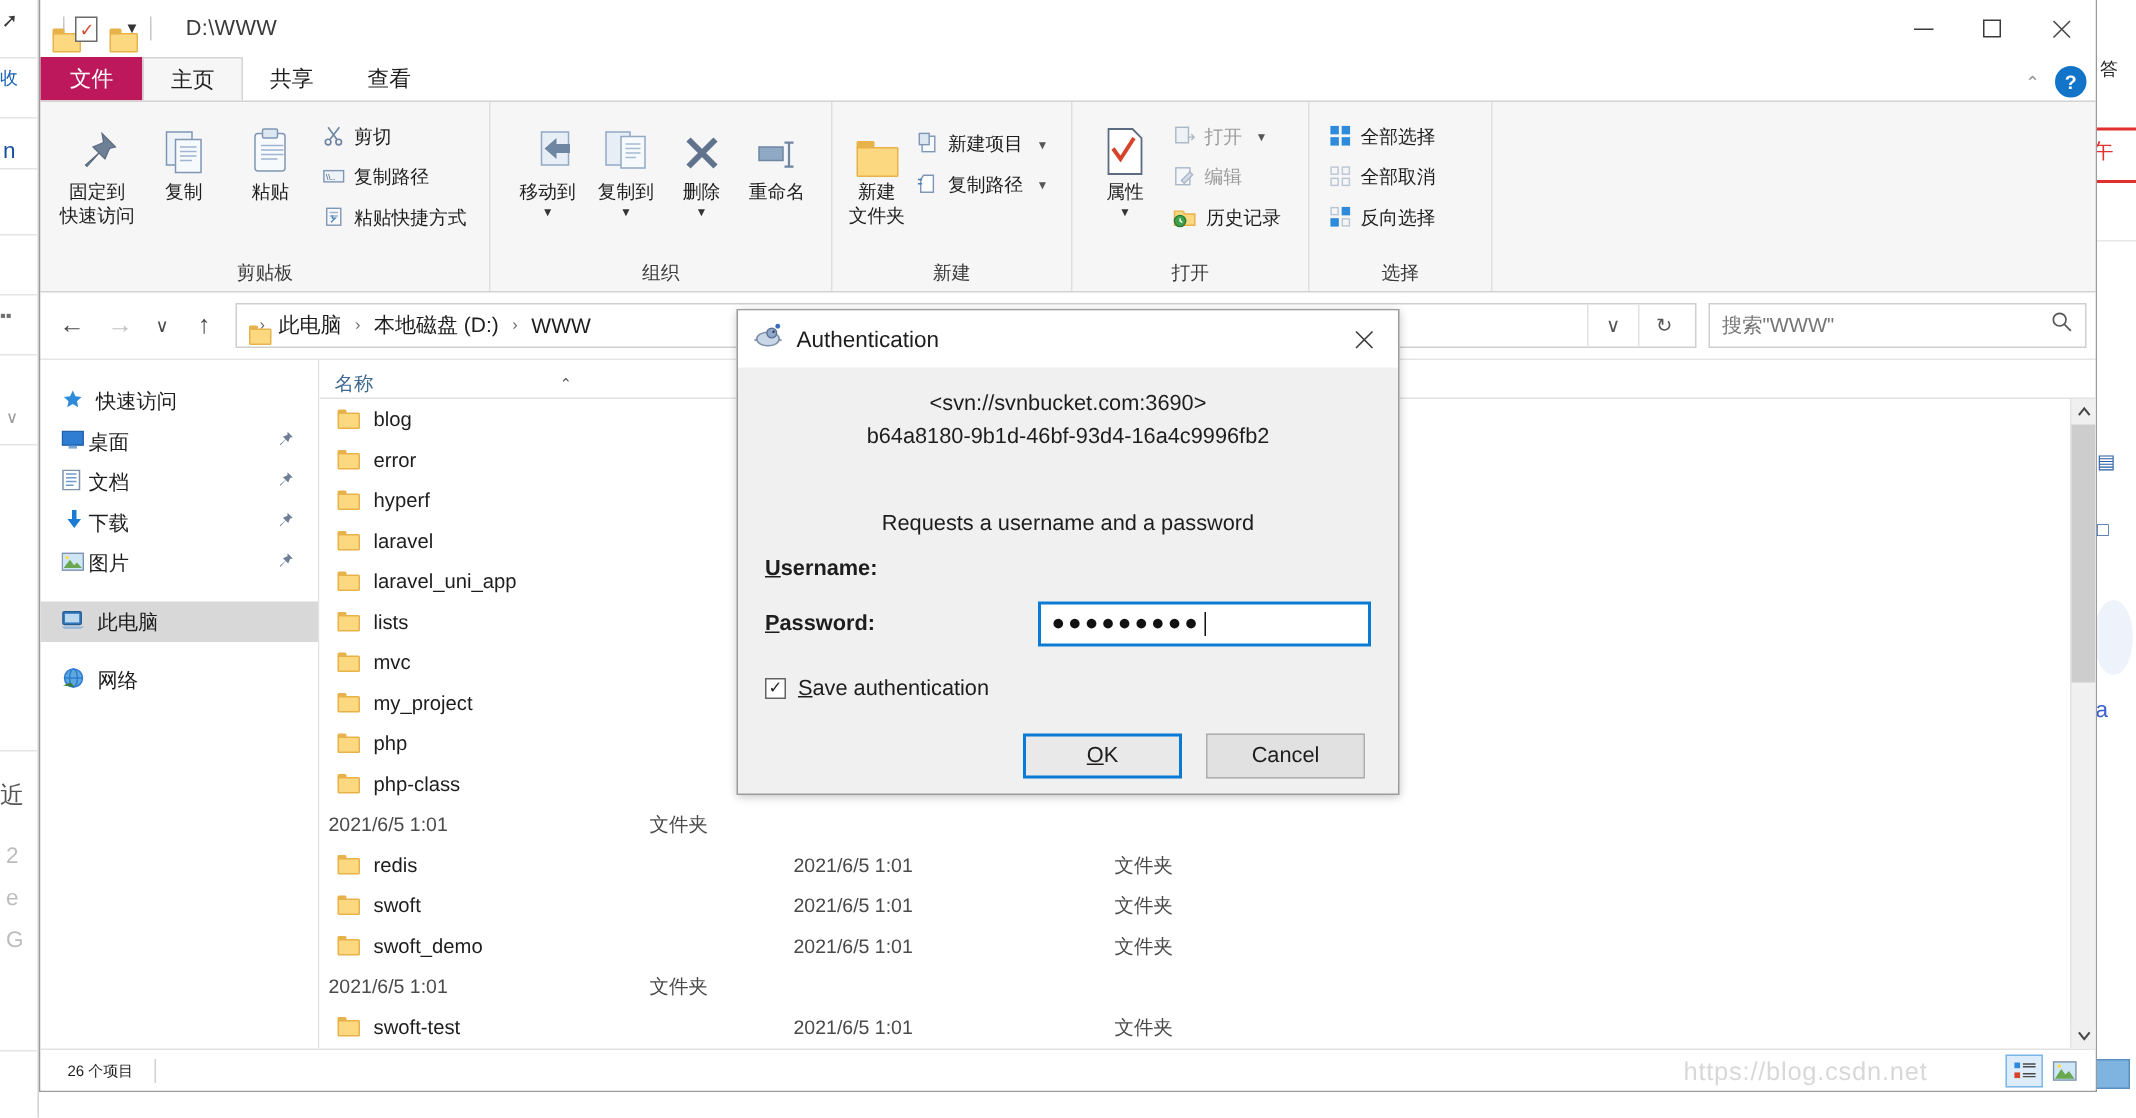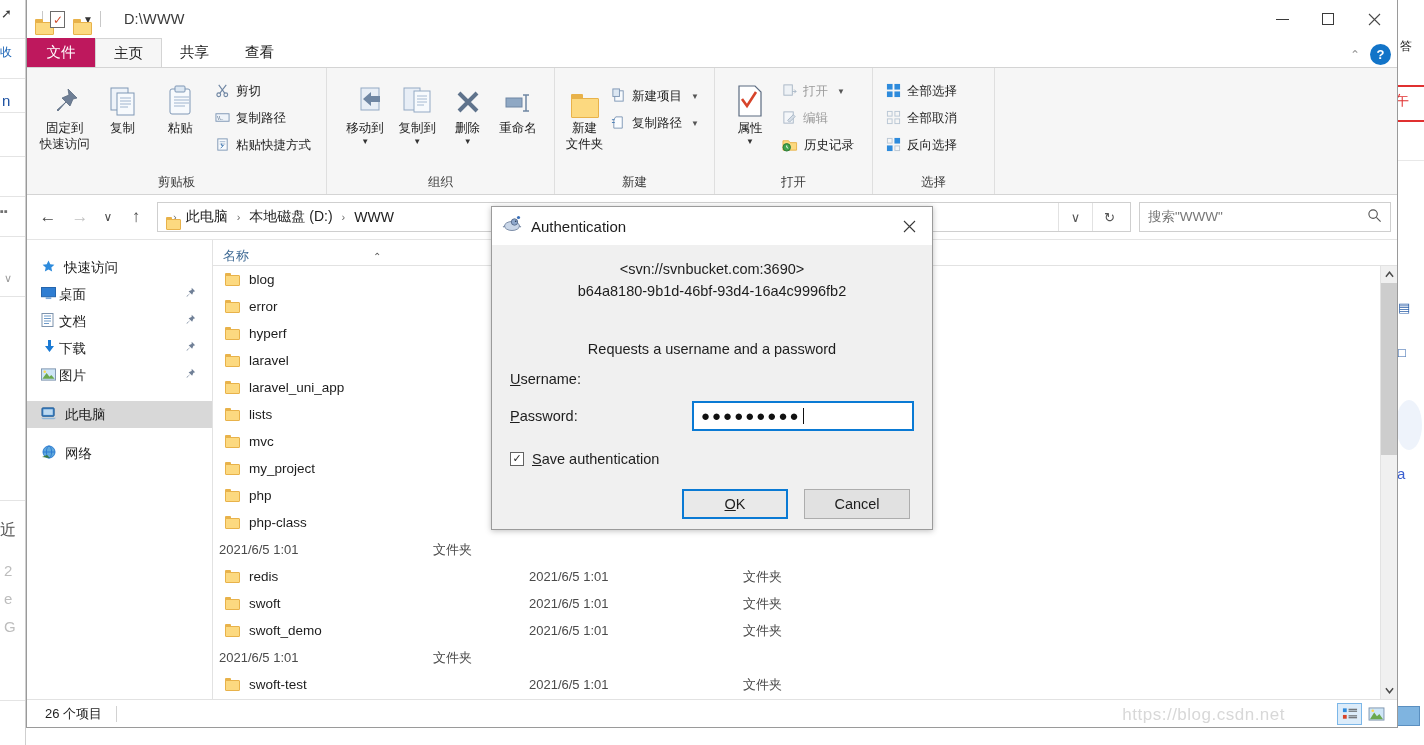--- a/index.html
+++ b/index.html
@@ -119,42 +119,42 @@
   .vscroll { position: absolute; right: 0; top: 0; bottom: 0; width: 17px; background: #f0f0f0;
     border-left: 1px solid #e2e2e2; display: flex; flex-direction: column; }
   .vs-arrow { height: 17px; display: flex; align-items: center; justify-content: center;
     color: #606060; font-size: 9px; background: #f0f0f0; }
   .vs-track { flex: 1; position: relative; }
   .vs-thumb { position: absolute; left: 0; right: 0; top: 0; height: 172px; background: #cdcdcd; }
 
   
   .statusbar { height: 28px; background: #ffffff; border-top: 1px solid #e2e2e2;
     display: flex; align-items: center; padding: 0 8px; flex: none; position: relative; }
-  .status-text { font-size: 13px; color: #1d1d1d; padding-left: 10px; }
+  .status-text { font-size: 10px; color: #1d1d1d; padding-left: 10px; }
   .status-sep { width: 1px; height: 16px; background: #d2d2d2; margin-left: 14px; }
   .view-btns { margin-left: auto; display: flex; gap: 2px; }
   .vbtn { width: 25px; height: 22px; display: flex; align-items: center; justify-content: center; }
   .vbtn.active { border: 1px solid #7cb7e8; background: #dcecfa; }
   .watermark { position: absolute; right: 112px; bottom: 2px; font-size: 17px; color: #d8d8d8;
     letter-spacing: .5px; white-space: nowrap; }
 
   
   #auth-dialog { position: absolute; left: 491px; top: 206px; width: 442px; height: 324px;
     background: #f0f0f0; border: 1px solid #9b9b9b; box-shadow: 0 1px 6px rgba(0,0,0,.25);
     display: flex; flex-direction: column; z-index: 50; }
   .dlg-title { height: 38px; background: #ffffff; display: flex; align-items: center;
     padding-left: 10px; position: relative; flex: none; }
   .dlg-title-text { font-size: 15px; color: #1d1d1d; margin-left: 9px; }
   .dlg-close { position: absolute; right: 0; top: 0; width: 45px; height: 38px;
     display: flex; align-items: center; justify-content: center; color: #3a3a3a; font-size: 16px; }
   .dlg-body { flex: 1; padding: 14px 18px 0 18px; position: relative; }
   .dlg-url { text-align: center; font-size: 14.5px; color: #1d1d1d; line-height: 1.5; }
   .dlg-prompt { text-align: center; font-size: 14.5px; color: #1d1d1d; margin-top: 38px; }
   .field-row { display: flex; align-items: center; margin-top: 14px; }
-  .field-label { width: 182px; font-size: 14.5px; color: #1d1d1d; }
+  .field-label { width: 182px; font-size: 14.5px; color: #1d1d1d; font-weight: bold; }
   .field-label u { text-decoration: underline; }
   .dlg-input { flex: 1; height: 30px; border: 1px solid #a8a8a8; background: #ffffff;
     display: flex; align-items: center; padding: 0 7px; font-size: 14.5px; color: #1d1d1d; }
   .dlg-input.focused { border: 2px solid #0a7ad4; }
   .pw-dots { letter-spacing: 2px; font-size: 15px; color: #111; }
   .caret-bar { display: inline-block; width: 1px; height: 16px; background: #111; margin-left: 2px;
     vertical-align: -3px; }
   .check-row { display: flex; align-items: center; margin-top: 20px; gap: 8px; }
   .cbox { width: 14px; height: 14px; border: 1px solid #636363; background: #fff;
     display: flex; align-items: center; justify-content: center; color: #1d1d1d; font-size: 11px; }

